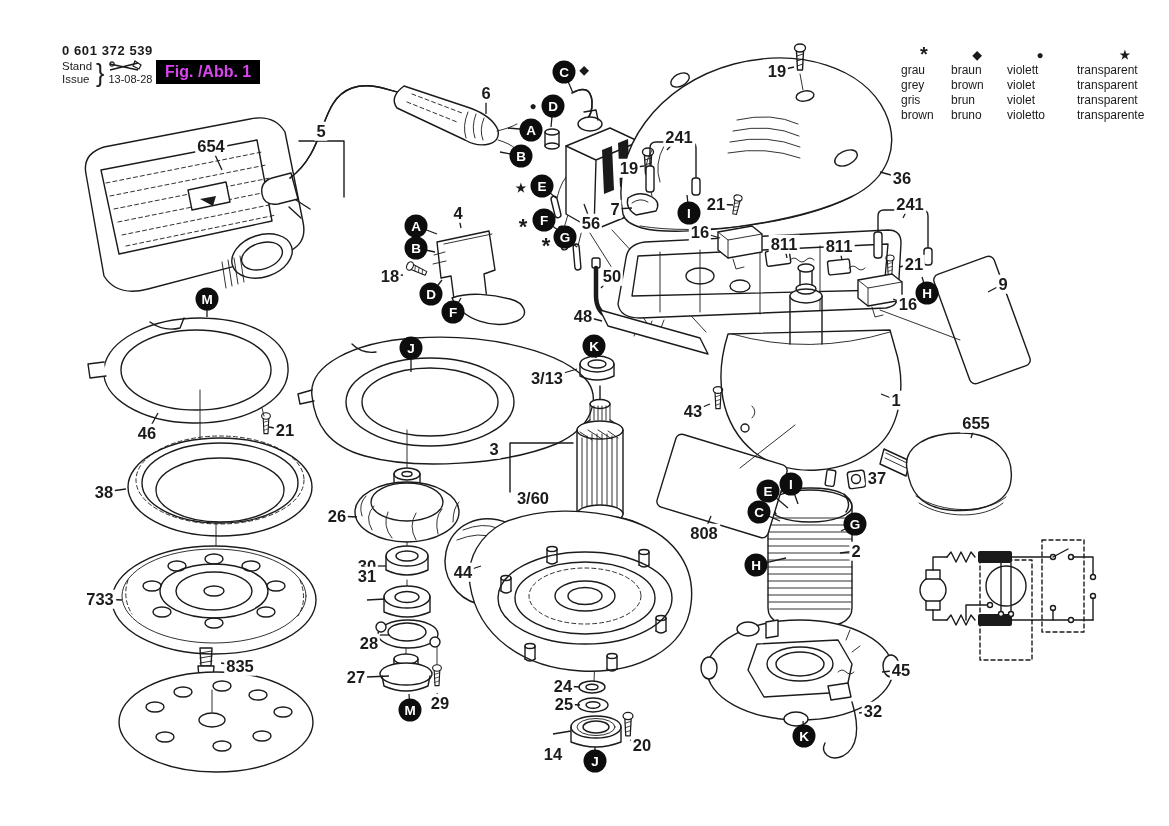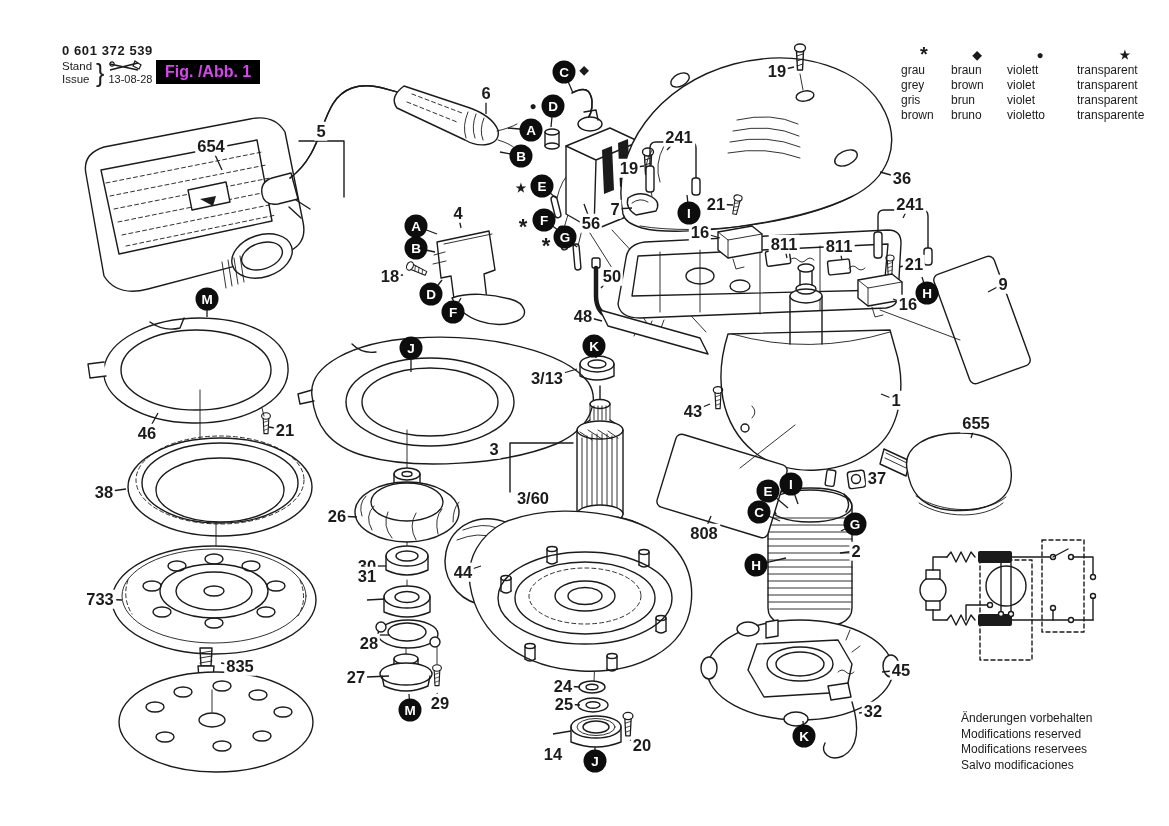--- a/index.html
+++ b/index.html
@@ -79,26 +79,20 @@
       </div>
       <div class="legend-col">
         <div class="legend-symbol">★</div>
         <div class="legend-term">transparent</div>
         <div class="legend-term">transparent</div>
         <div class="legend-term">transparent</div>
         <div class="legend-term">transparente</div>
       </div>
     </div>
 
-  <div id="footer-notes">
-      <div>Änderungen vorbehalten</div>
-      <div>Modifications reserved</div>
-      <div>Modifications reservees</div>
-      <div>Salvo modificaciones</div>
-    </div>
 
   <svg id="artwork" width="1169" height="826" viewBox="0 0 1169 826">
     <defs>
       <g id="scr">
         <ellipse cx="0" cy="0" rx="5.5" ry="4"></ellipse>
         <path d="M-3.5,3 L-2.5,22 L2.5,22 L3.5,3"></path>
         <path class="thin" d="M-3,8 L3,6 M-3,13 L3,11 M-2.8,18 L2.8,16"></path>
       </g>
       <g id="post">
         <path d="M-5,0 L-5,13 M5,0 L5,13"></path>

